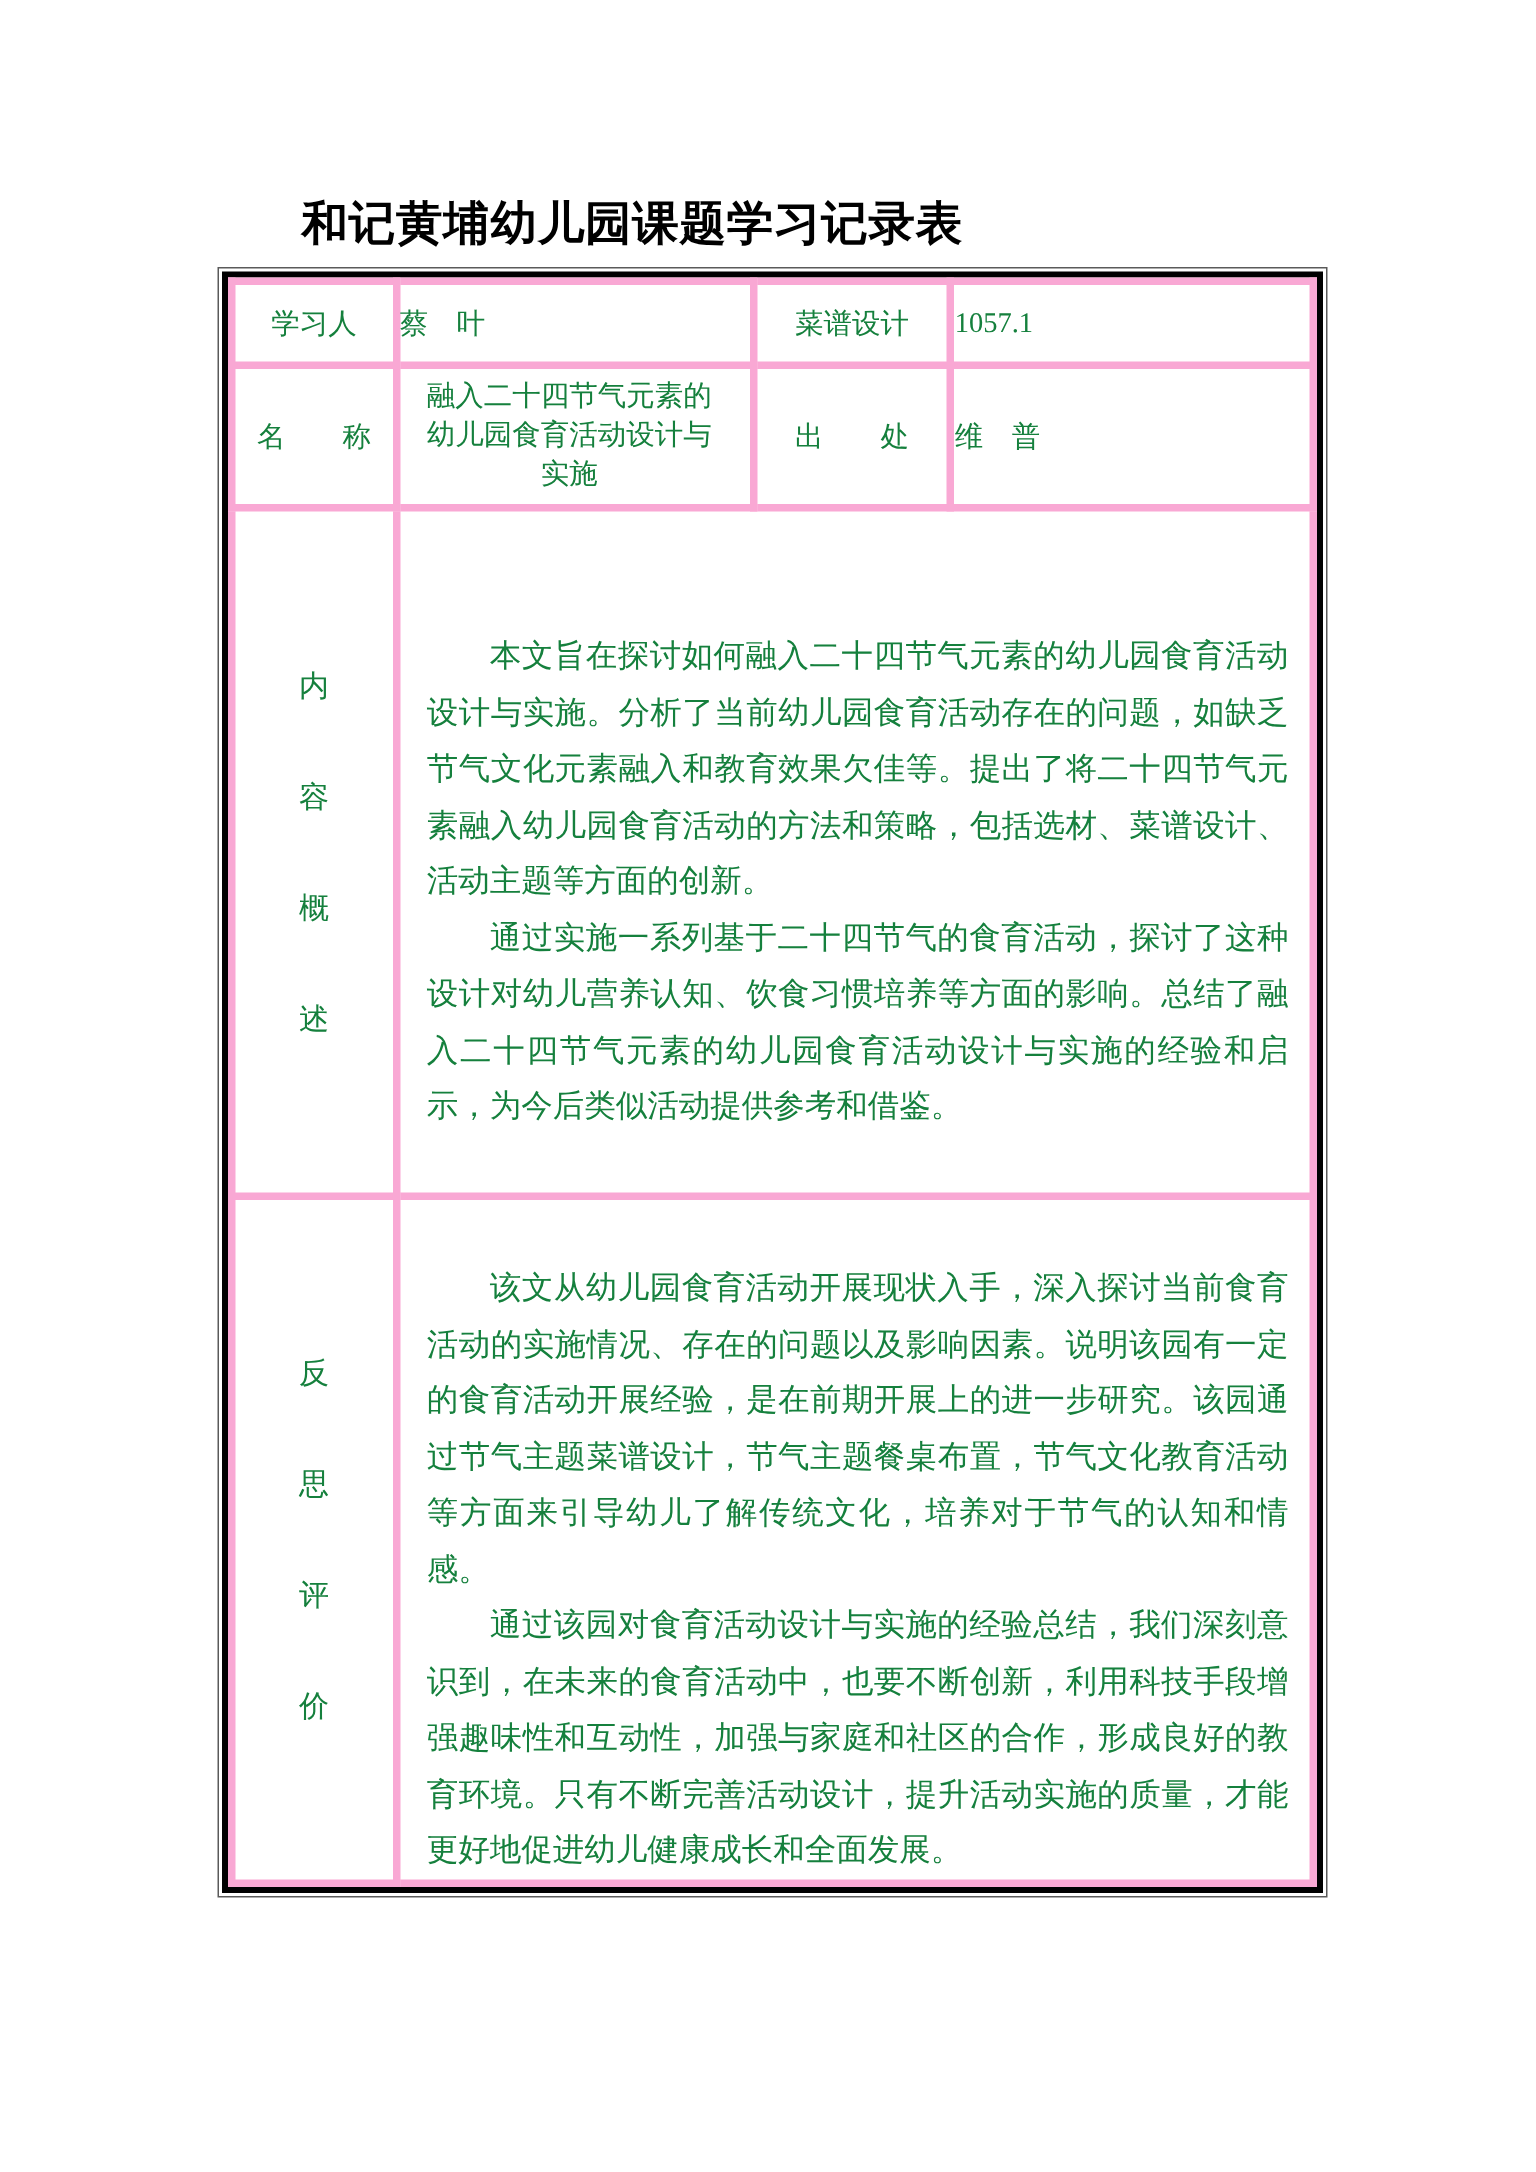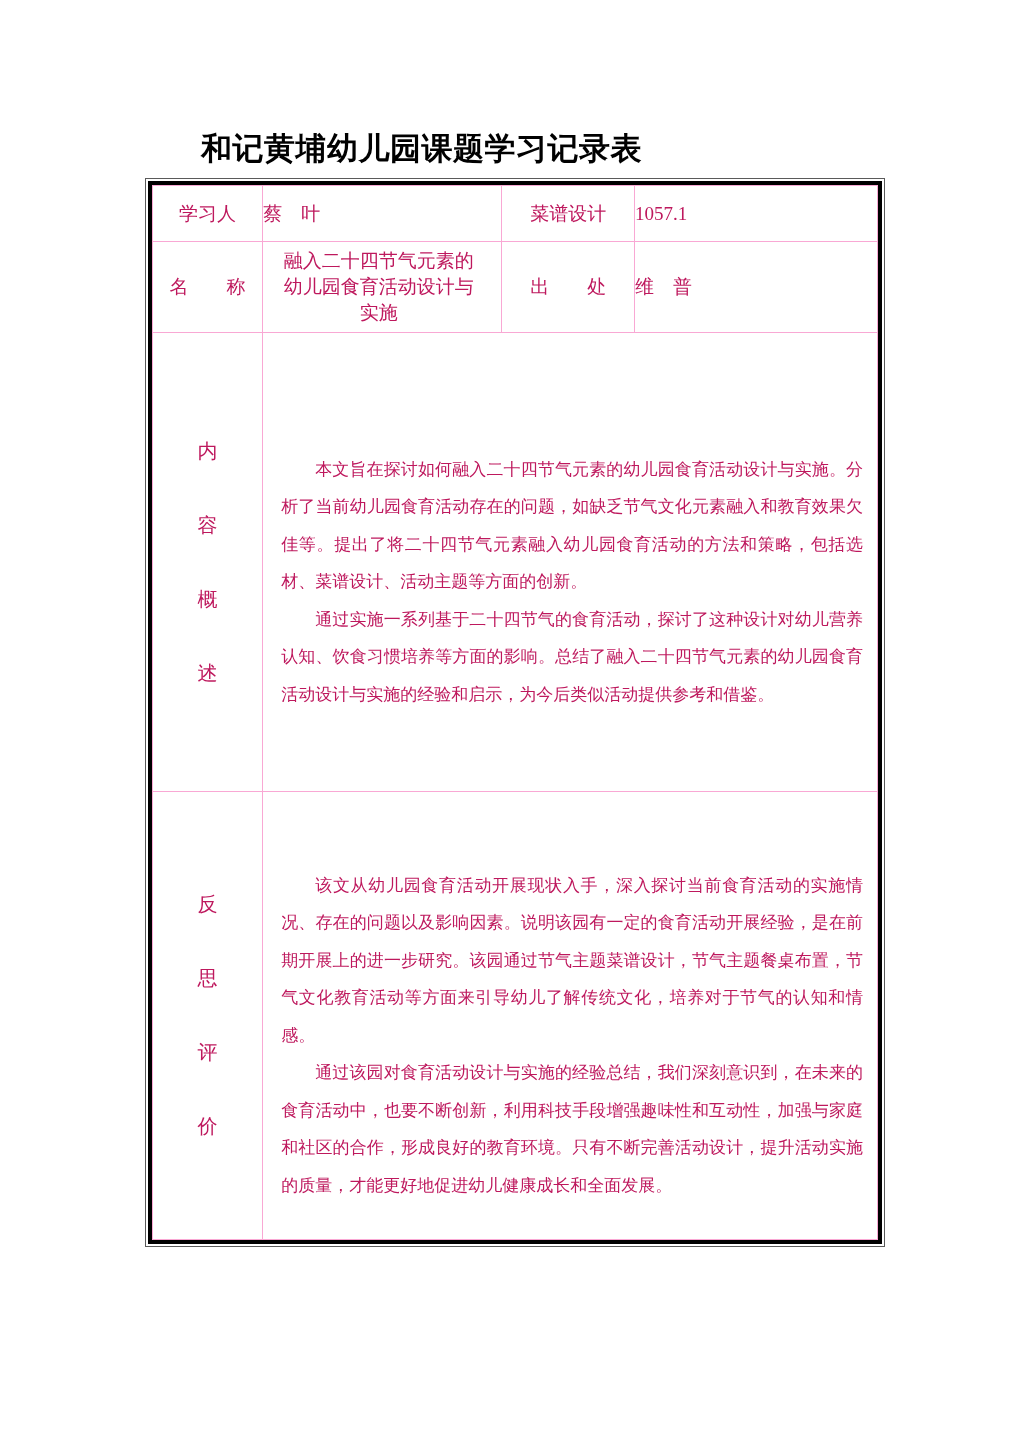--- a/index.html
+++ b/index.html
@@ -37,24 +37,24 @@
   .table-inner {
     border: 4px solid #000000;
     background: #ffffff;
   }
   table.form {
     border-collapse: collapse;
     table-layout: fixed;
     width: 100%;
   }
   table.form td {
-    border: 1px solid #f9a8d4;
+    border: 5px solid #f9a8d4;
     vertical-align: middle;
     font-size: 19px;
-    color: #be185d;
+    color: #15803d;
   }
   table.form tr.r1 { height: 56px; }
   table.form tr.r2 { height: 84px; }
   table.form tr.r3 { height: 459px; }
   table.form tr.r4 { height: 448px; }
   td.label-cell { text-align: center; }
   td.center-cell { text-align: left; }
   td.name-cell {
     text-align: center;
     padding: 6px 24px 6px 17px;
@@ -71,21 +71,21 @@
     font-size: 20px;
   }
   td.body-cell {
     vertical-align: top;
     padding: 40px 14px 0 18px;
   }
   td.body-cell .para {
     text-indent: 2em;
     text-align: justify;
     line-height: 37.5px;
-    font-size: 17px;
+    font-size: 21px;
   }
 </style>
 </head>
 <body>
 
 <div class="doc-title">和记黄埔幼儿园课题学习记录表</div>
 
 <div class="table-outer">
   <div class="table-inner">
     <table class="form">

